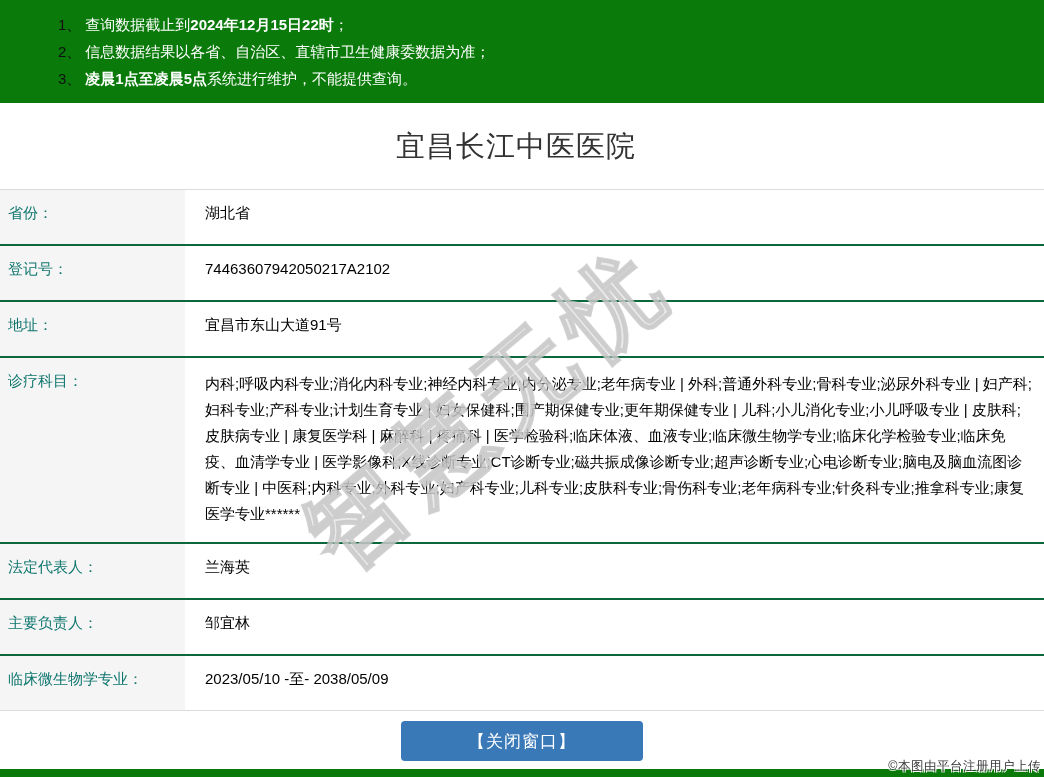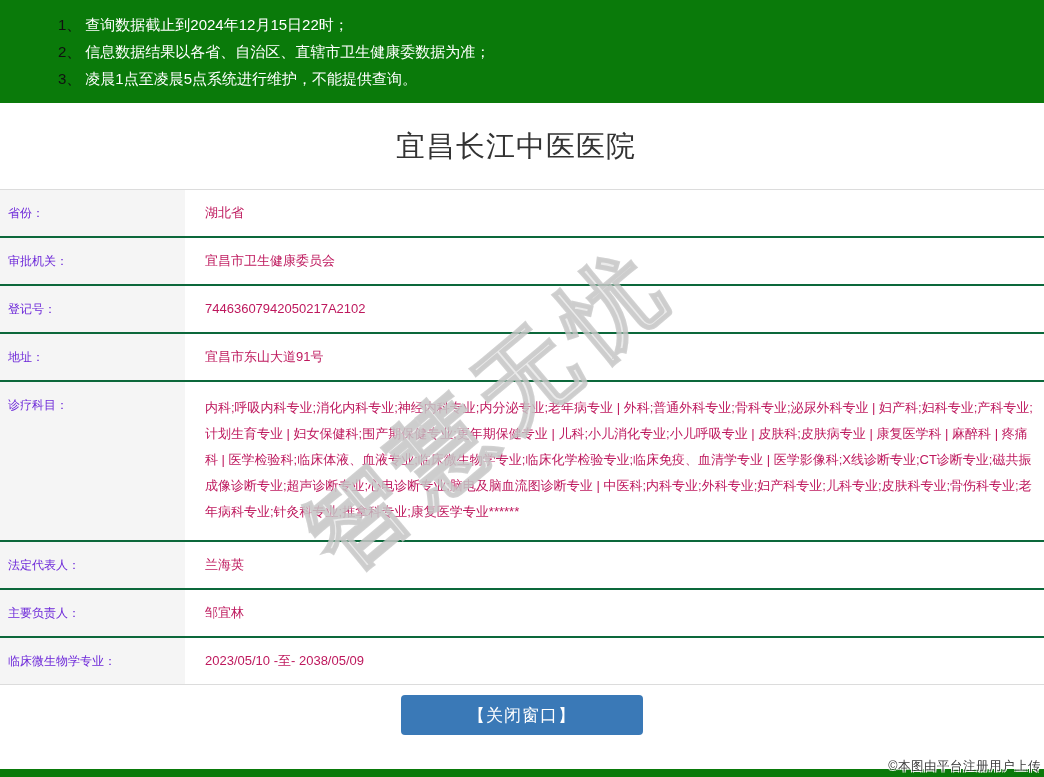--- a/index.html
+++ b/index.html
@@ -14,48 +14,48 @@
   
   .banner {
     width: 100%; background: #0a7a0a;
     padding: 11px 20px 11px 58px;
   }
   .banner-line {
     color: #ffffff; font-size: 15px; line-height: 27px;
     white-space: nowrap;
   }
   .banner-num { color: #111111; margin-right: 4px; }
-  .banner-bold { font-weight: normal; margin-top: 16px; }
+  .banner-bold { font-weight: bold; margin-top: 16px; }
 
   
   .page-title {
     text-align: center; font-size: 29px; font-weight: 400;
     color: #333; margin: 24px 12px 22px 0; letter-spacing: 1px;
   }
 
   
   .info-table {
     width: 100%;
     border-top: 1px solid #dcdcdc;
     border-bottom: 1px solid #dcdcdc;
   }
   .info-row {
     display: flex; align-items: stretch;
   }
   .info-row + .info-row { border-top: 2px solid #0c683b; }
   .cell-label {
     width: 185px; flex: 0 0 185px;
     background: #f5f5f5;
-    padding: 14px 6px 14px 8px;
-    font-size: 12px; line-height: 18px; color: #6d28d9;
+    padding: 14px 6px 22px 8px;
+    font-size: 15px; line-height: 18px; color: #0f766e;
   }
   .cell-value {
     flex: 1;
     padding: 14px 10px 14px 20px;
-    font-size: 13px; line-height: 18px; color: #be185d;
+    font-size: 15px; line-height: 18px; color: #000000;
     background: #fff;
   }
   .row-tall .cell-value { line-height: 26px; padding-top: 13px; padding-bottom: 15px; }
 
   
   .close-button {
     display: block;
     width: 242px; height: 40px;
     margin: 10px auto 0 auto;
     background: #3a79b7; color: #ffffff;
@@ -106,24 +106,20 @@
 </div>
 
 <h1 class="page-title">宜昌长江中医医院</h1>
 
 <div class="info-table">
   <div class="info-row">
     <div class="cell-label">省份：</div>
     <div class="cell-value">湖北省</div>
   </div>
   <div class="info-row">
-    <div class="cell-label">审批机关：</div>
-    <div class="cell-value">宜昌市卫生健康委员会</div>
-  </div>
-  <div class="info-row">
     <div class="cell-label">登记号：</div>
     <div class="cell-value">74463607942050217A2102</div>
   </div>
   <div class="info-row">
     <div class="cell-label">地址：</div>
     <div class="cell-value">宜昌市东山大道91号</div>
   </div>
   <div class="info-row row-tall">
     <div class="cell-label">诊疗科目：</div>
     <div class="cell-value">内科;呼吸内科专业;消化内科专业;神经内科专业;内分泌专业;老年病专业 | 外科;普通外科专业;骨科专业;泌尿外科专业 | 妇产科;妇科专业;产科专业;计划生育专业 | 妇女保健科;围产期保健专业;更年期保健专业 | 儿科;小儿消化专业;小儿呼吸专业 | 皮肤科;皮肤病专业 | 康复医学科 | 麻醉科 | 疼痛科 | 医学检验科;临床体液、血液专业;临床微生物学专业;临床化学检验专业;临床免疫、血清学专业 | 医学影像科;X线诊断专业;CT诊断专业;磁共振成像诊断专业;超声诊断专业;心电诊断专业;脑电及脑血流图诊断专业 | 中医科;内科专业;外科专业;妇产科专业;儿科专业;皮肤科专业;骨伤科专业;老年病科专业;针灸科专业;推拿科专业;康复医学专业******</div>

